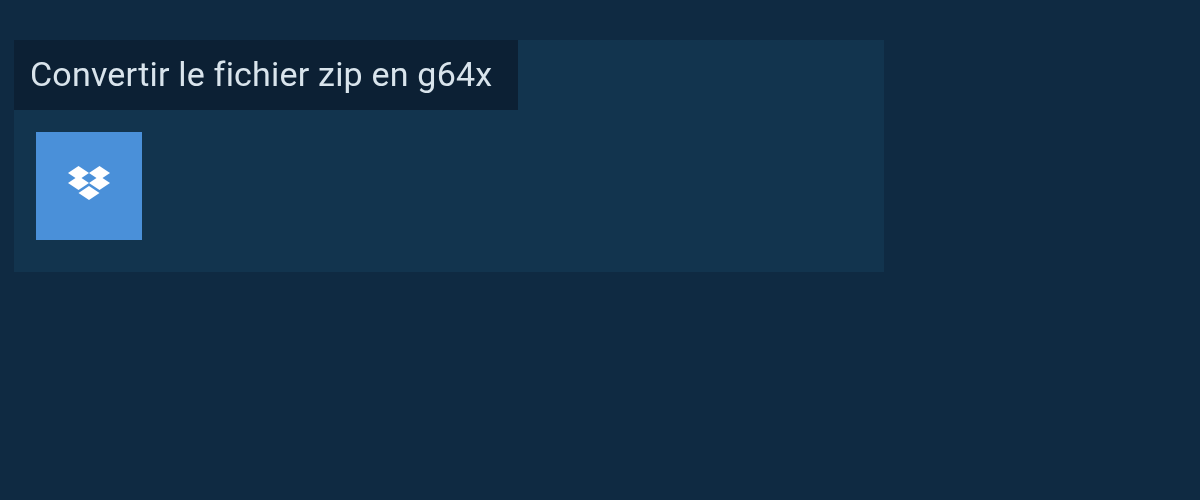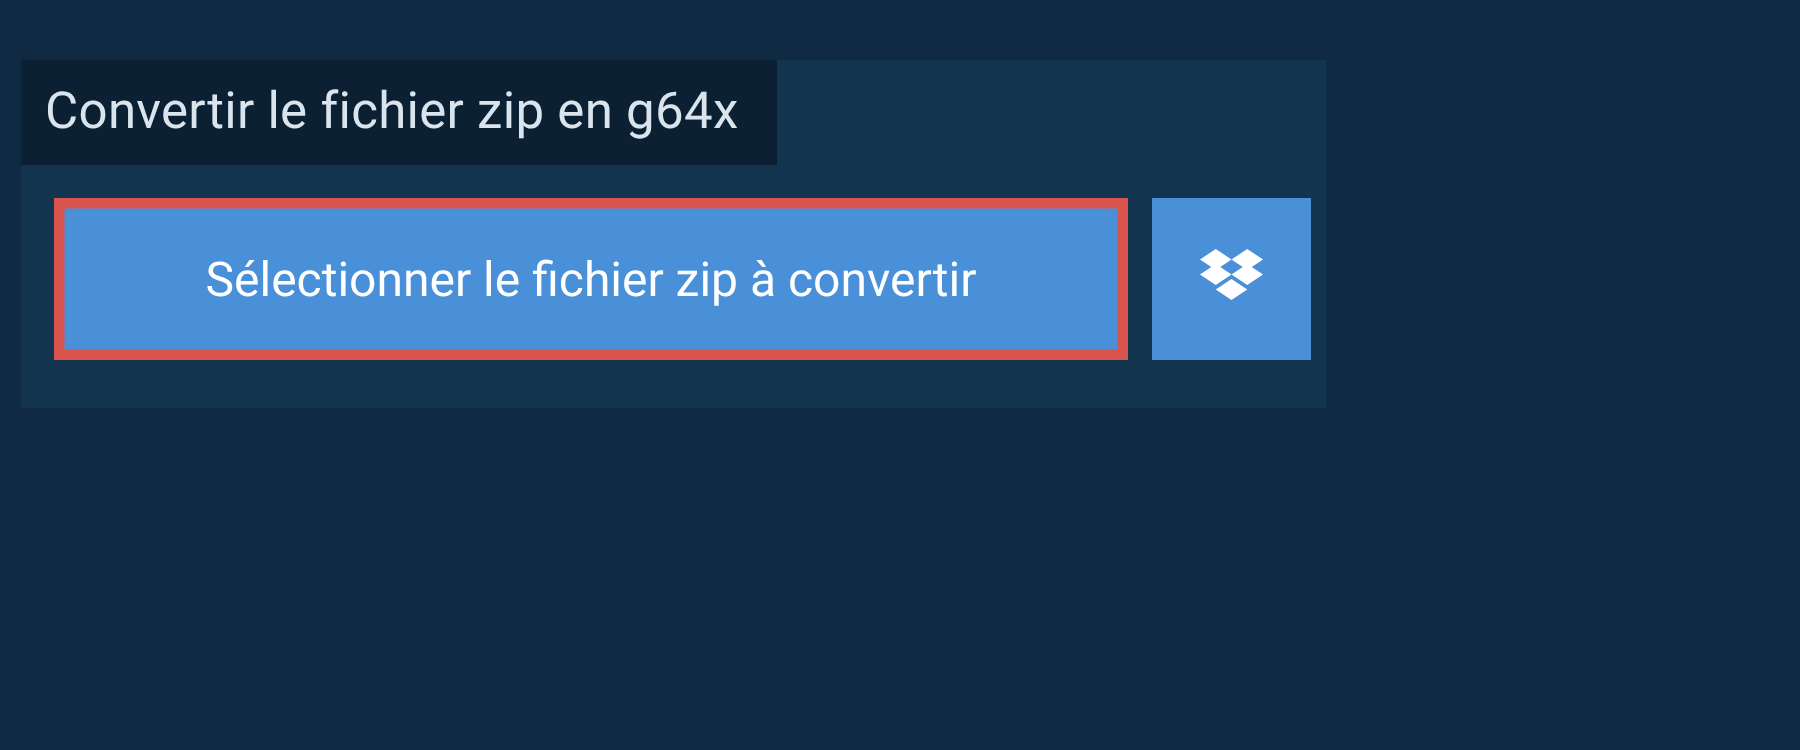--- a/index.html
+++ b/index.html
@@ -67,23 +67,20 @@
     }
   </style>
 </head>
 <body>
 
 <div class="panel">
   <div class="title-block">
     <span class="title-text">Convertir le fichier zip en g64x</span>
   </div>
   <div class="button-row">
-    <div class="select-button">
-      <span class="select-button-text">Sélectionner le fichier zip à convertir</span>
-    </div>
     <div class="dropbox-button">
       <svg class="dropbox-icon" viewBox="0 0 42 40">
         <path d="M10.5 0 L21 7 L10.5 14 L0 7 Z"></path>
         <path d="M31.5 0 L42 7 L31.5 14 L21 7 Z"></path>
         <path d="M0 17 L10.5 10 L21 17 L10.5 24 Z"></path>
         <path d="M21 17 L31.5 10 L42 17 L31.5 24 Z"></path>
         <path d="M10.5 27 L21 20 L31.5 27 L21 34 Z"></path>
       </svg>
     </div>
   </div>

